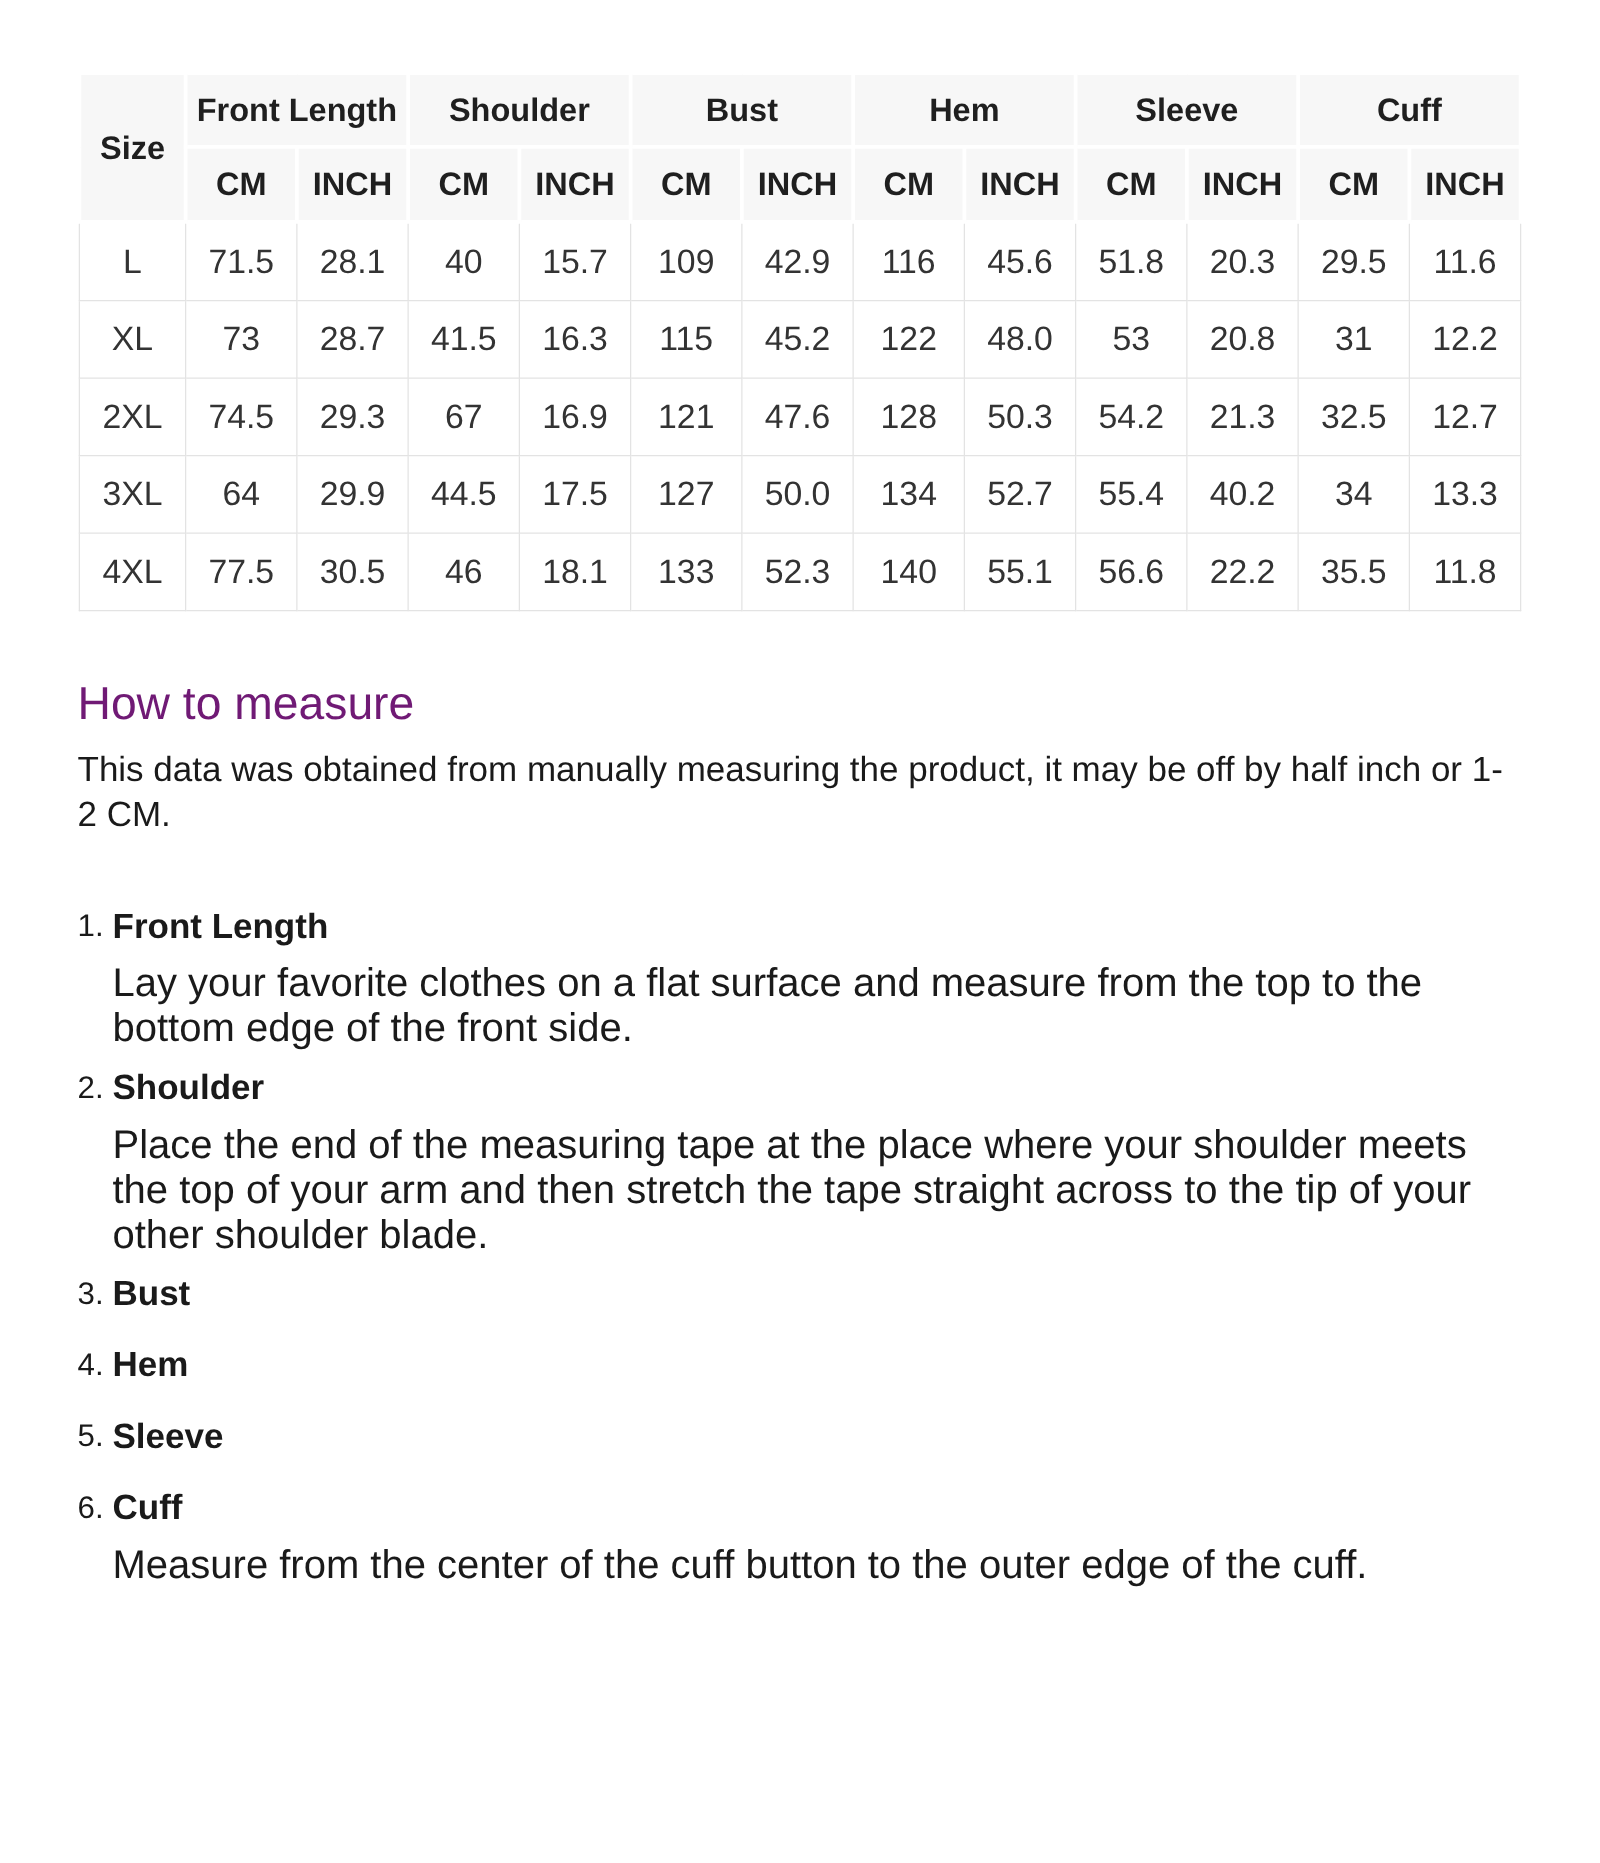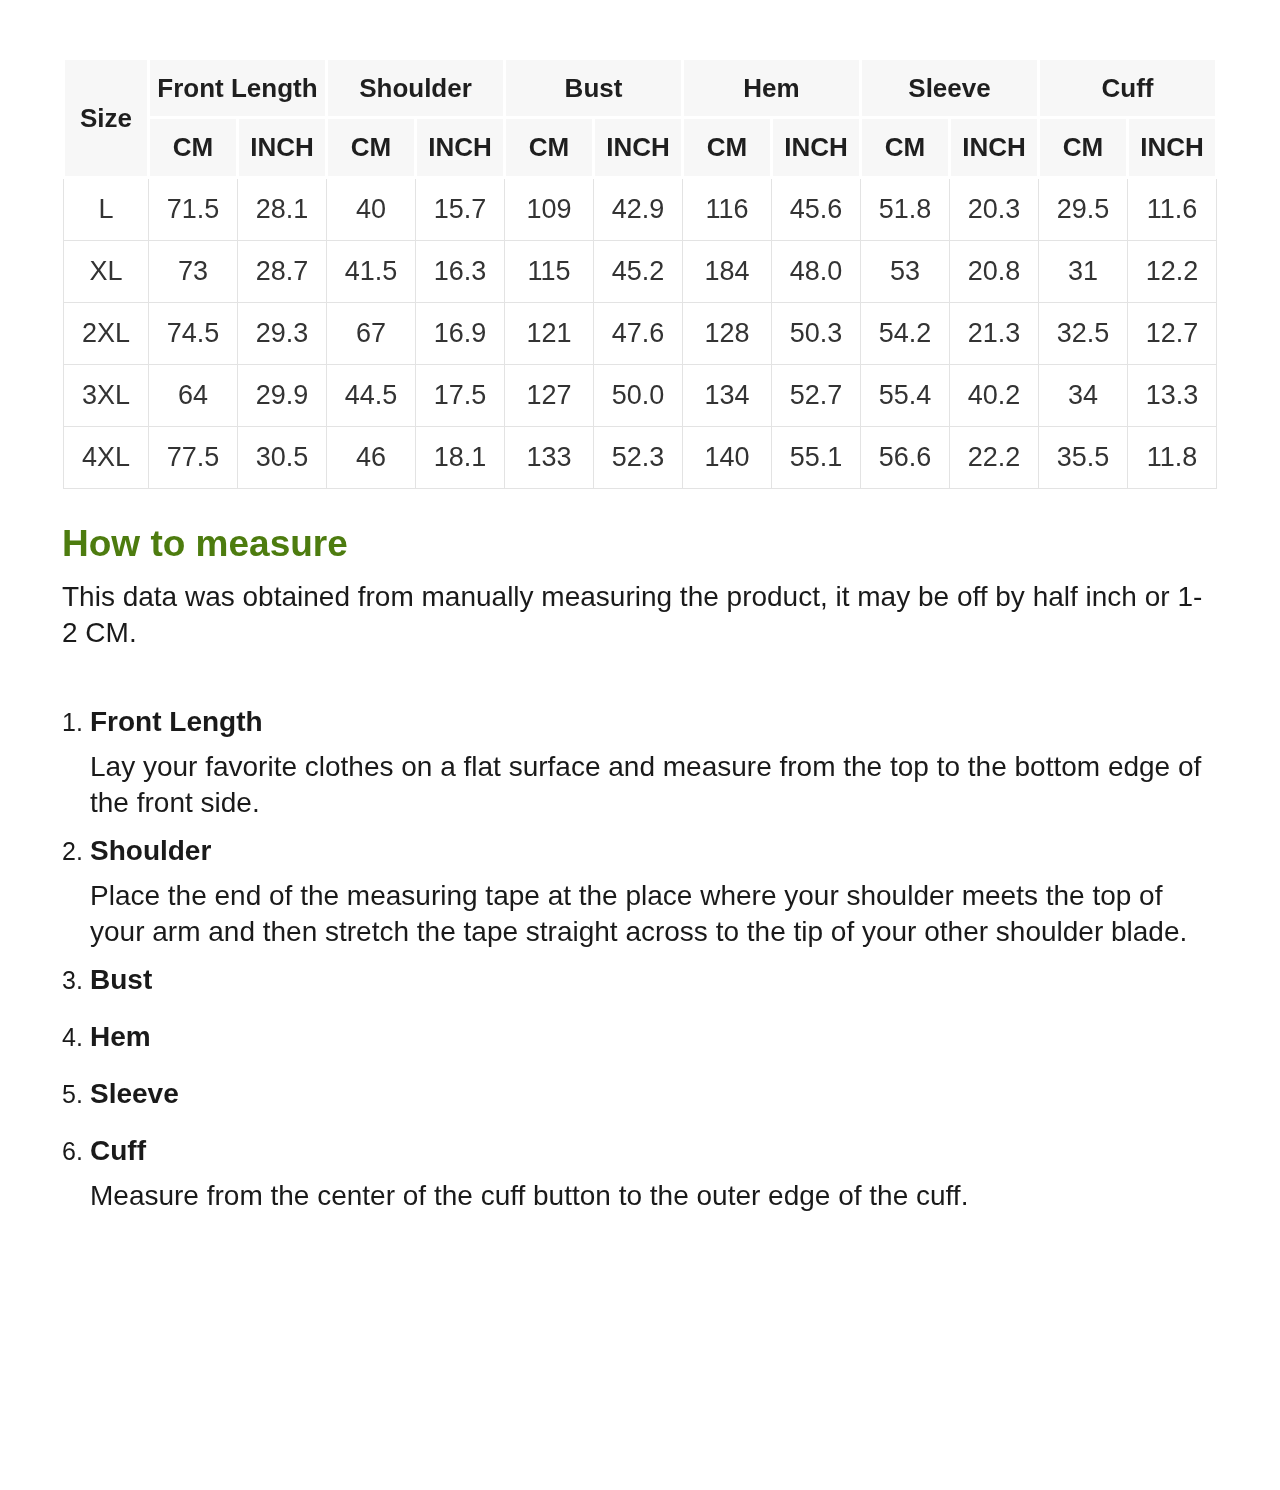--- a/index.html
+++ b/index.html
@@ -43,23 +43,23 @@
     color: #333333;
     text-align: center;
     height: 61px;
     padding: 0;
   }
 
   
   h2.section-title {
     font-size: 37px;
     line-height: 42px;
-    font-weight: bold;
-    margin: 34px 0 14px 0;
-    color: #4d7c0f;
+    font-weight: normal;
+    margin: 53px 0 14px 0;
+    color: #701a75;
   }
   p.intro {
     font-size: 28px;
     line-height: 36px;
     margin: 0 0 54px 0;
     color: #1a1a1a;
     max-width: 1150px;
   }
   .measure-item {
     display: flex;
@@ -74,21 +74,21 @@
   }
   .measure-item .item-body { flex: 1; }
   .measure-item h3 {
     font-size: 28px;
     line-height: 34px;
     font-weight: bold;
     margin: 0 0 10px 0;
     color: #1a1a1a;
   }
   .measure-item p {
-    font-size: 28px;
+    font-size: 32px;
     line-height: 36px;
     margin: 0;
     color: #1a1a1a;
     max-width: 1120px;
   }
 </style>
 </head>
 <body>
 
 <div class="page">
@@ -151,21 +151,21 @@
           <td>11.6</td>
         </tr>
         <tr>
           <td>XL</td>
           <td>73</td>
           <td>28.7</td>
           <td>41.5</td>
           <td>16.3</td>
           <td>115</td>
           <td>45.2</td>
-          <td>184</td>
+          <td>122</td>
           <td>48.0</td>
           <td>53</td>
           <td>20.8</td>
           <td>31</td>
           <td>12.2</td>
         </tr>
         <tr>
           <td>2XL</td>
           <td>74.5</td>
           <td>29.3</td>

